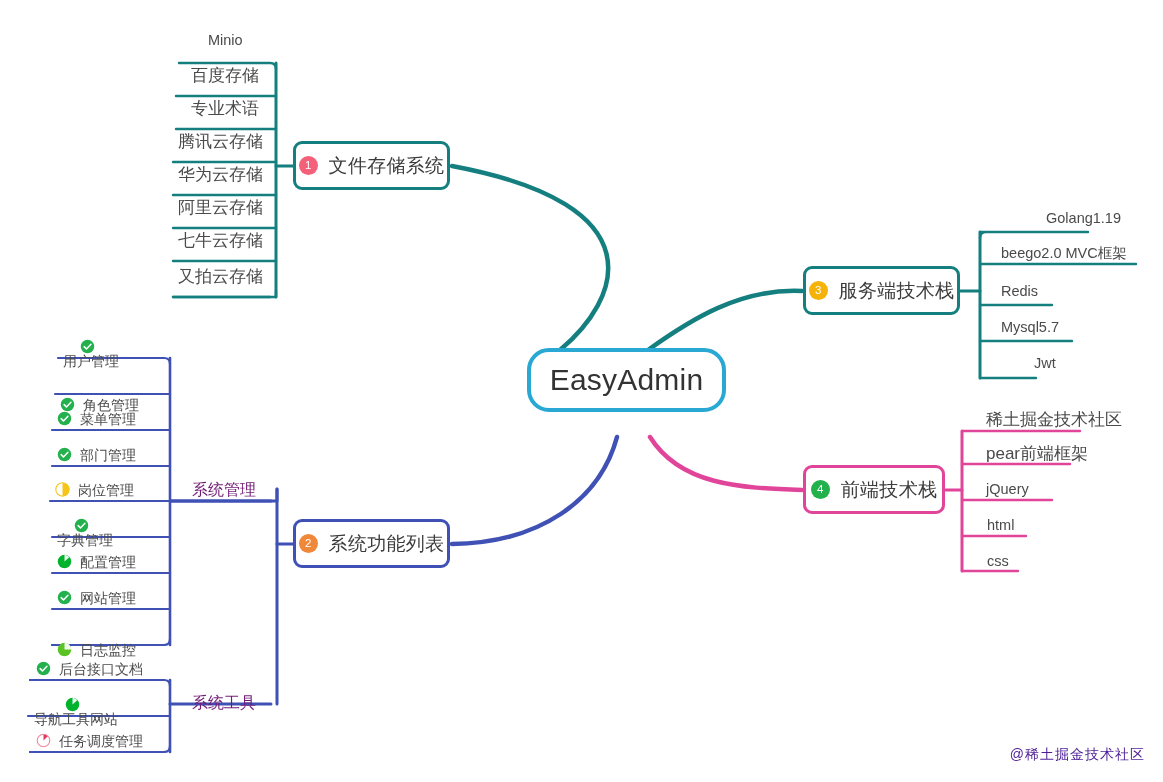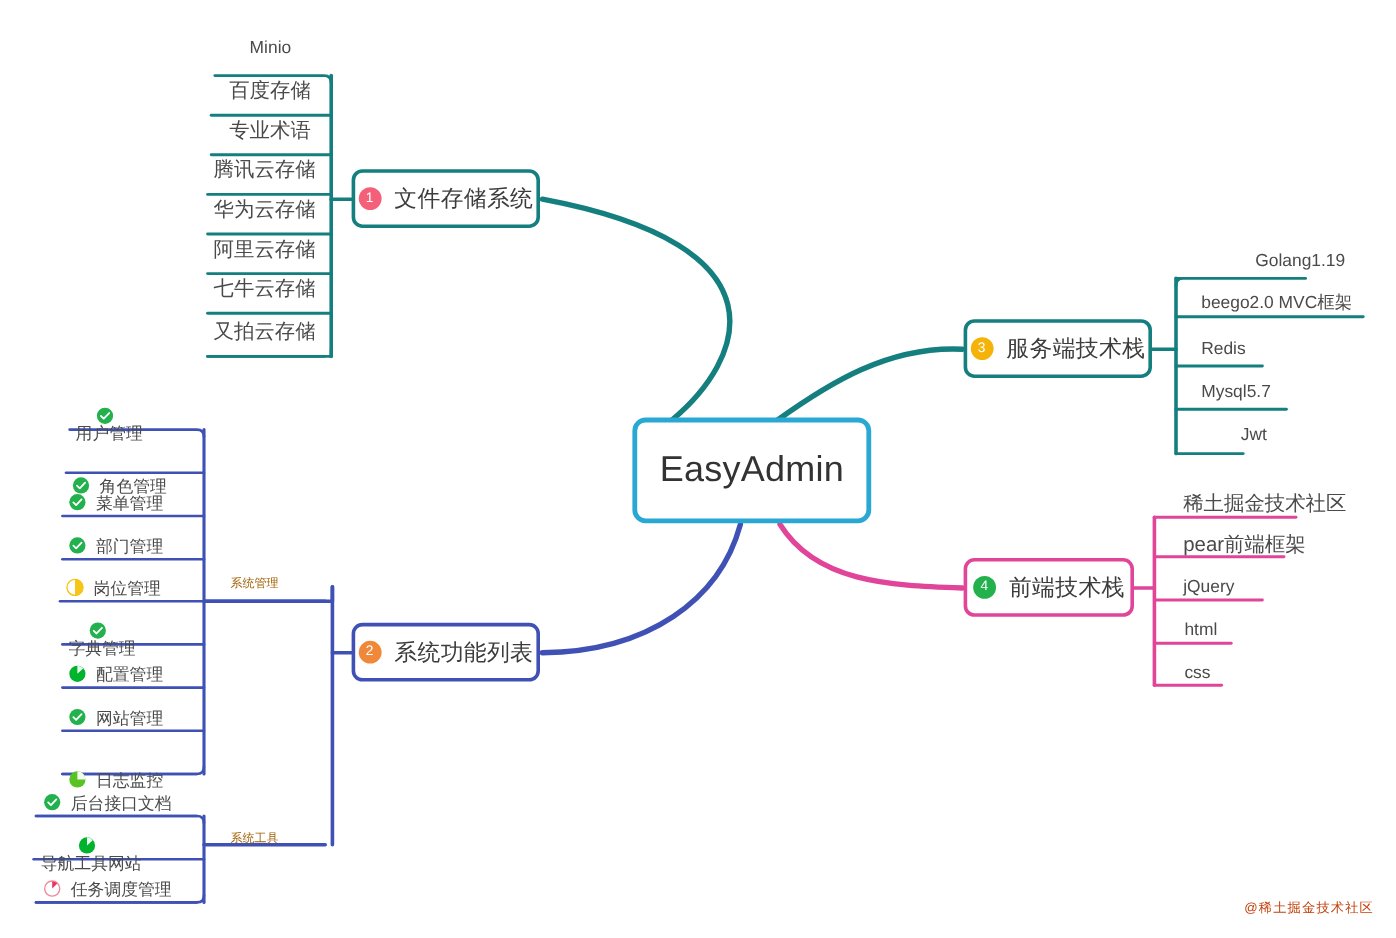--- a/index.html
+++ b/index.html
@@ -56,23 +56,23 @@
   .node .node-text {
     font-size: 19px;
     color: #3c3c3c;
     letter-spacing: 0.3px;
   }
 
   #center-node {
     left: 527px;
     top: 348px;
     width: 199px;
-    height: 88px;
+    height: 64px;
     border: 4px solid #29a8d4;
-    border-radius: 11px;
+    border-radius: 22px;
   }
   #center-node .node-text {
     font-size: 30px;
     color: #333333;
     letter-spacing: 0.2px;
   }
 
   #node-1 { left: 293px; top: 141px; width: 157px; height: 49px; border: 3px solid #157f7f; }
   #node-2 { left: 293px; top: 519px; width: 157px; height: 49px; border: 3px solid #3f51b5; }
   #node-3 { left: 803px; top: 266px; width: 157px; height: 49px; border: 3px solid #157f7f; }
@@ -84,22 +84,22 @@
     font-size: 14.5px;
     color: #4a4a4a;
     white-space: nowrap;
     line-height: 1;
   }
   .leaf.cn { font-size: 17px; }
 
   
   .cat-label {
     position: absolute;
-    font-size: 10px;
-    color: #a16207;
+    font-size: 16px;
+    color: #701a75;
     white-space: nowrap;
     line-height: 1;
   }
 
   
   .prow {
     position: absolute;
     display: flex;
     align-items: center;
     white-space: nowrap;
@@ -116,22 +116,22 @@
   .prow .plabel {
     font-size: 14px;
     color: #4a4a4a;
   }
 
   
   #watermark {
     position: absolute;
     right: 18px;
     bottom: 18px;
-    font-size: 11px;
-    color: #c2410c;
+    font-size: 14px;
+    color: #4c1d95;
     letter-spacing: 1px;
     white-space: nowrap;
   }
 </style>
 </head>
 <body>
 
 <div id="canvas">
 
   <svg id="wires" viewBox="0 0 1163 782" width="1163" height="782" xmlns="http://www.w3.org/2000/svg">

